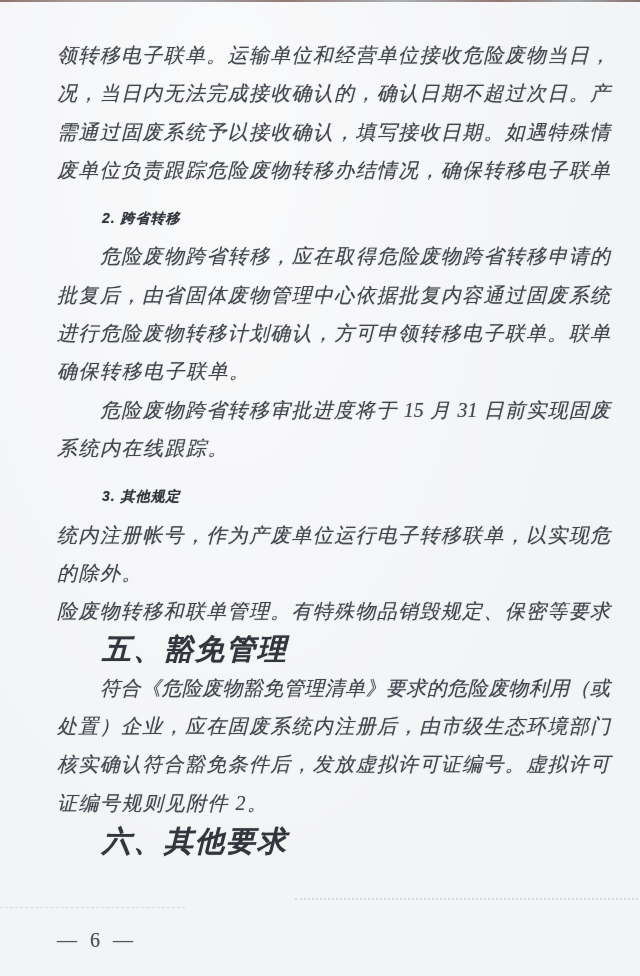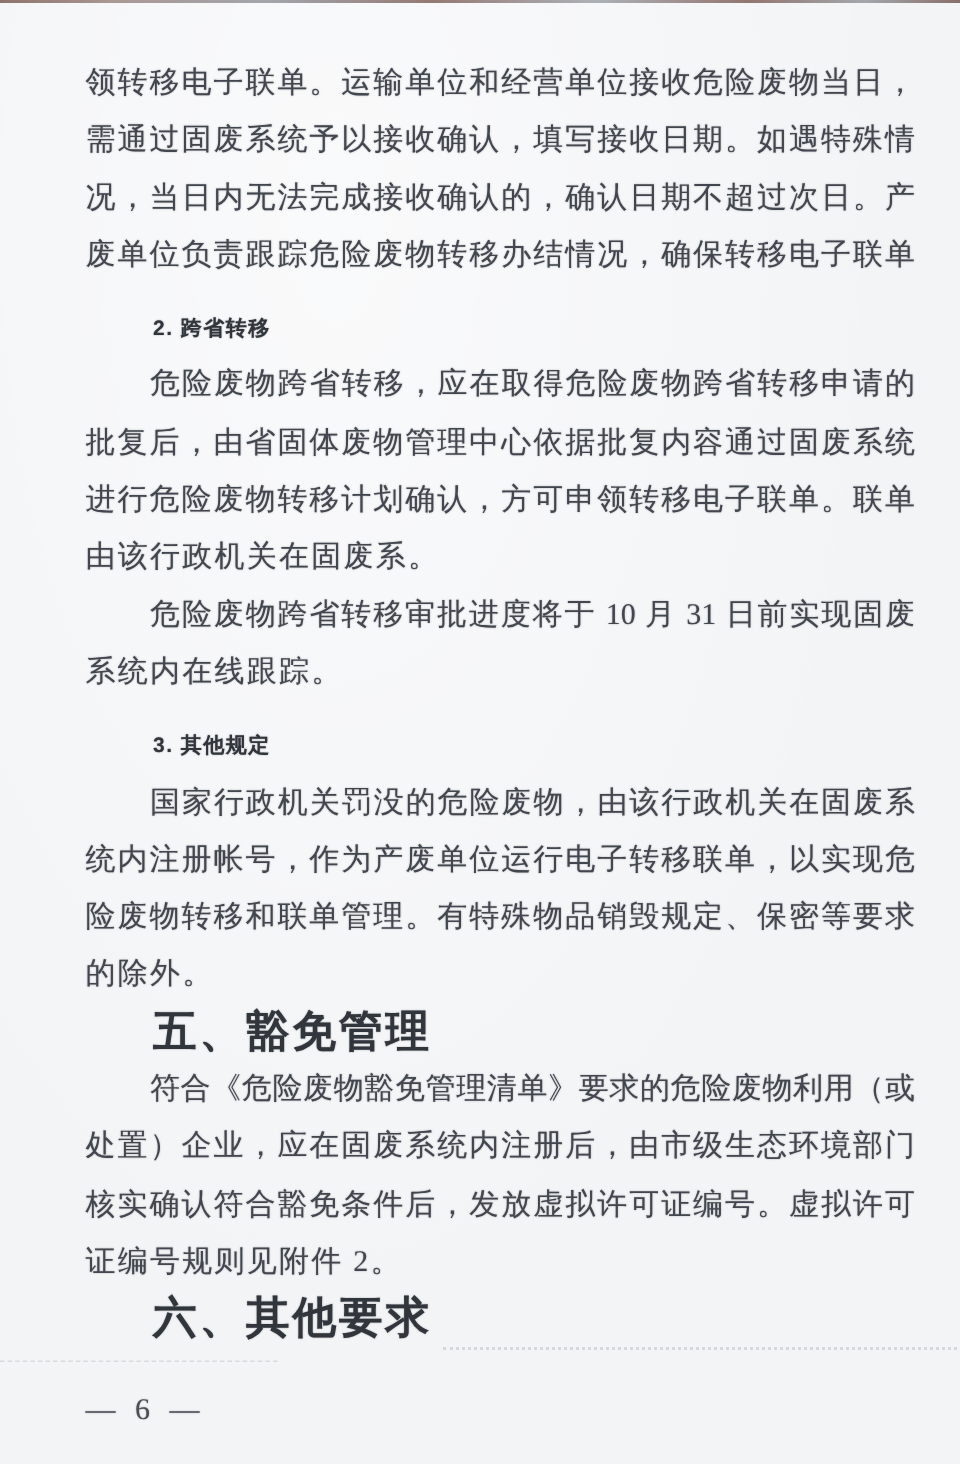--- a/index.html
+++ b/index.html
@@ -37,20 +37,21 @@
     left: 57px; top: 36px; width: 553px;
   }
   .line {
     height: 38.3px;
     line-height: 38.3px;
     font-size: 20px;
     color: #42464e;
     text-shadow: 0 0 1.1px rgba(66,70,78,.5);
     letter-spacing: 1.5px;
     white-space: nowrap;
+    font-style: italic;
   }
   .line.fill {
     white-space: normal;
     letter-spacing: normal;
     text-align: justify;
     text-align-last: justify;
     text-justify: inter-character;
   }
   .line.indent { text-indent: 43px; }
   .line.heading {
@@ -74,35 +75,34 @@
 </head>
 <body>
 
 <div class="page" style="background-color: rgb(243, 244, 246);">
   <div class="top-edge"></div>
   <div class="scan-artifact-right"></div>
   <div class="scan-artifact-left"></div>
 
   <main class="content">
       <div class="line body fill">领转移电子联单。运输单位和经营单位接收危险废物当日，</div>
+      <div class="line body fill">况，当日内无法完成接收确认的，确认日期不超过次日。产</div>
       <div class="line body fill">需通过固废系统予以接收确认，填写接收日期。如遇特殊情</div>
-      <div class="line body fill">况，当日内无法完成接收确认的，确认日期不超过次日。产</div>
       <div class="line body fill">废单位负责跟踪危险废物转移办结情况，确保转移电子联单</div>
       <div class="line heading sub">2. 跨省转移</div>
       <div class="line body fill indent">危险废物跨省转移，应在取得危险废物跨省转移申请的</div>
       <div class="line body fill">批复后，由省固体废物管理中心依据批复内容通过固废系统</div>
       <div class="line body fill">进行危险废物转移计划确认，方可申领转移电子联单。联单</div>
-      <div class="line body">由该行政机关在固废系。</div>
-      <div class="line body fill indent">危险废物跨省转移审批进度将于 10 月 31 日前实现固废</div>
+      <div class="line body">确保转移电子联单。</div>
+      <div class="line body fill indent">危险废物跨省转移审批进度将于 15 月 31 日前实现固废</div>
       <div class="line body">系统内在线跟踪。</div>
       <div class="line heading sub">3. 其他规定</div>
-      <div class="line body fill indent">国家行政机关罚没的危险废物，由该行政机关在固废系</div>
       <div class="line body fill">统内注册帐号，作为产废单位运行电子转移联单，以实现危</div>
+      <div class="line body">的除外。</div>
       <div class="line body fill">险废物转移和联单管理。有特殊物品销毁规定、保密等要求</div>
-      <div class="line body">的除外。</div>
       <div class="line heading section">五、豁免管理</div>
       <div class="line body fill indent">符合《危险废物豁免管理清单》要求的危险废物利用（或</div>
       <div class="line body fill">处置）企业，应在固废系统内注册后，由市级生态环境部门</div>
       <div class="line body fill">核实确认符合豁免条件后，发放虚拟许可证编号。虚拟许可</div>
       <div class="line body">证编号规则见附件 2。</div>
       <div class="line heading section">六、其他要求</div>
     </main>
 
   <div class="footer">
     <span class="dash">—</span>

